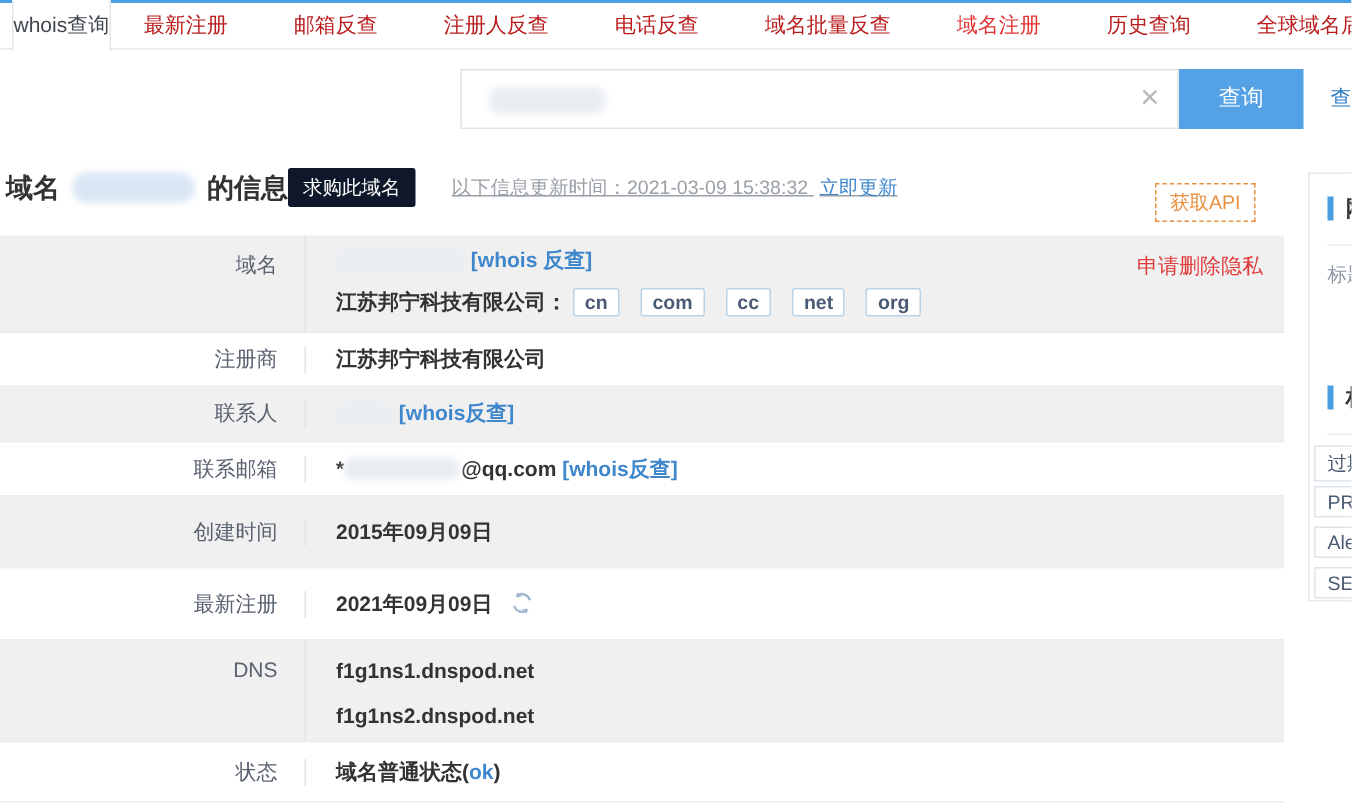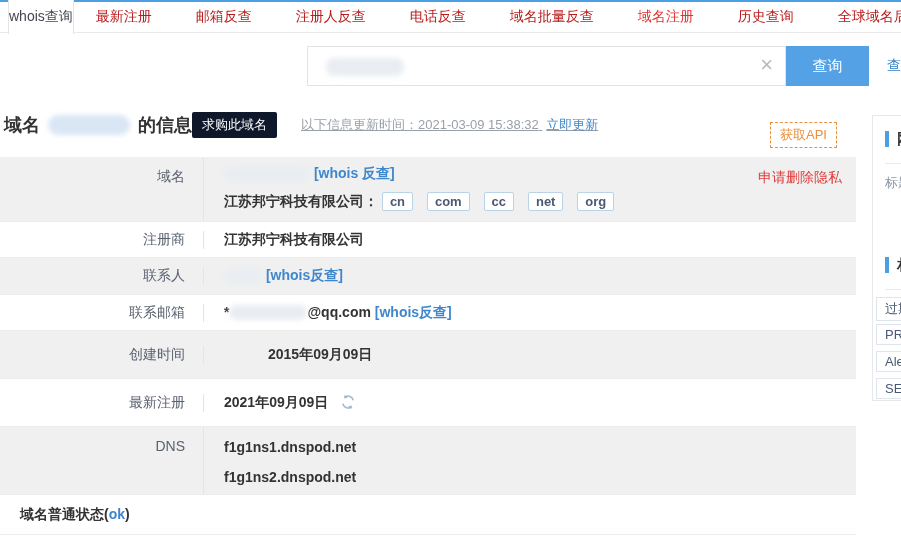--- a/index.html
+++ b/index.html
@@ -147,21 +147,21 @@
     </div>
 
     <div class="row white v-center" style="height:36px;">
       <div class="cell-label">联系邮箱</div>
       <div class="cell-value">
         <span>*</span><span class="blur-pill" style="width:78px;height:15px;"></span><span>@qq.com</span>
         <span class="link">[whois反查]</span>
       </div>
     </div>
 
-    <div class="row gray v-center" style="height:48px;gap:44px;">
+    <div class="row gray v-center" style="height:48px;">
       <div class="cell-label">创建时间</div>
       <div class="cell-value">2015年09月09日</div>
     </div>
 
     <div class="row white v-center" style="height:48px;">
       <div class="cell-label">最新注册</div>
       <div class="cell-value">
         <span>2021年09月09日</span>
         <svg class="refresh-icon" width="16" height="16" viewBox="0 0 16 16">
           <g fill="none" stroke="#a3b8d0" stroke-width="1.6">
@@ -176,20 +176,21 @@
 
     <div class="row gray" style="height:68px;">
       <div class="cell-label" style="padding-top:11px;">DNS</div>
       <div class="cell-value" style="padding-top:5px;">
         <div class="dns-line">f1g1ns1.dnspod.net</div>
         <div class="dns-line">f1g1ns2.dnspod.net</div>
       </div>
     </div>
 
     <div class="row white v-center" style="height:40px;">
+      <div class="cell-label">状态</div>
       <div class="cell-value">
         <span>域名普通状态(</span><span class="link">ok</span><span>)</span>
       </div>
     </div>
 
   </div>
 
   <div class="panel">
     <div class="panel-title" style="top:14px;">
       <span class="bar"></span><span>网</span>

